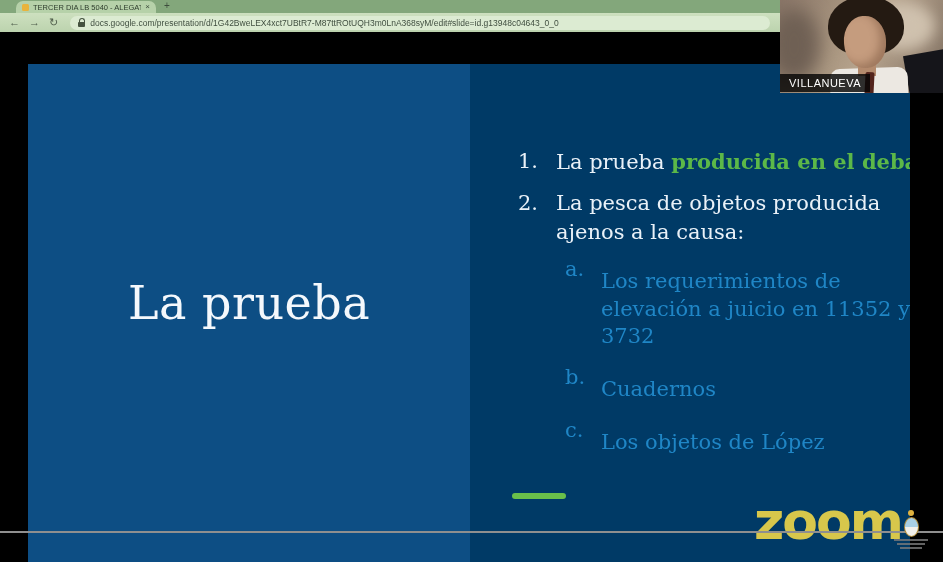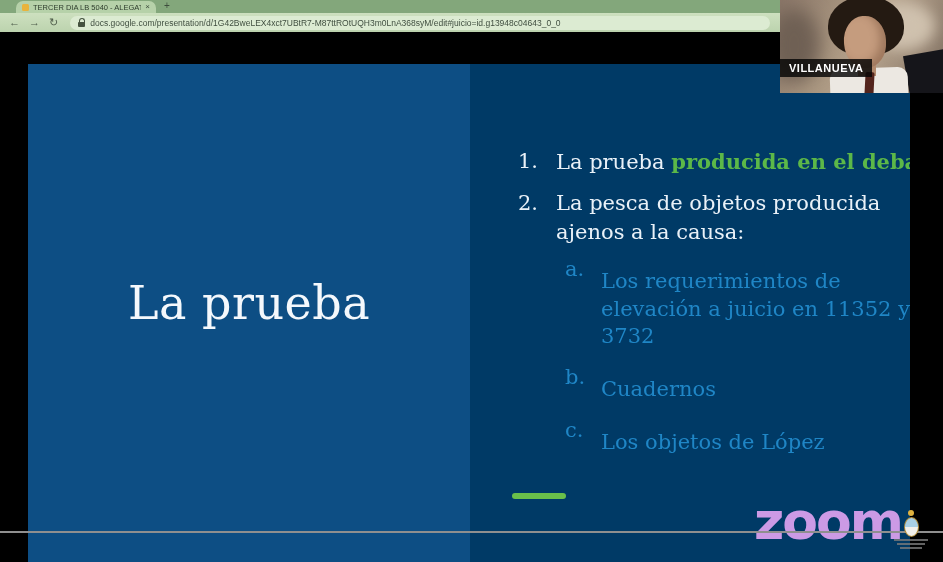--- a/index.html
+++ b/index.html
@@ -39,42 +39,42 @@
   .hl{color:#5cb848;font-weight:bold;}
 
   .sublist{position:absolute;left:537px;top:192px;width:345px;
            font-family:"DejaVu Serif",serif;font-size:21px;line-height:1.32;color:#1f86c6;}
   .sli{display:flex;margin-bottom:13px;}
   .sli .num{width:36px;flex:0 0 auto;}
   .sli .txt{white-space:pre;margin-top:12px;}
 
   .dash{position:absolute;left:484px;top:429px;width:54px;height:6px;border-radius:3px;background:#6abf4a;}
   .watermark{position:absolute;right:8px;bottom:16px;font-family:"DejaVu Sans",sans-serif;
-             font-weight:bold;font-size:52px;line-height:1;color:#f0abfc;opacity:.85;letter-spacing:-2px;}
+             font-weight:bold;font-size:52px;line-height:1;color:#fde047;opacity:.85;letter-spacing:-2px;}
 
   
   .webcam{position:absolute;left:780px;top:0;width:163px;height:93px;overflow:hidden;
           background:linear-gradient(115deg,#8a7668 0%,#a8957f 35%,#b7a48e 55%,#7e6e60 100%);}
   .cam-blob1{position:absolute;right:8px;top:2px;width:64px;height:48px;background:#cfc1ae;
              border-radius:50%;filter:blur(7px);}
   .cam-blob2{position:absolute;left:-12px;top:8px;width:52px;height:74px;background:#6f6054;
              border-radius:50%;filter:blur(9px);}
   .hair{position:absolute;left:48px;top:-4px;width:76px;height:60px;background:#241a12;
         border-radius:50% 50% 46% 46%;}
   .face{position:absolute;left:64px;top:16px;width:42px;height:52px;background:#c59c7e;
         border-radius:48%;transform:rotate(-4deg);box-shadow:inset -6px -4px 8px rgba(90,55,35,.35);}
   .neck{position:absolute;left:78px;top:62px;width:18px;height:14px;background:#b38a6d;}
   .shirt{position:absolute;left:50px;top:68px;width:78px;height:30px;background:#ece8e2;
          border-radius:10px 10px 0 0;transform:rotate(-2deg);}
   .tie{position:absolute;left:85px;top:72px;width:9px;height:24px;background:#53241c;
        transform:rotate(3deg);border-radius:2px;}
   .suit{position:absolute;right:-8px;top:52px;width:44px;height:50px;background:#15151a;
         transform:rotate(-10deg);}
-  .cam-label{position:absolute;left:0;bottom:16px;background:rgba(5,5,5,.82);color:#fff;
-             font-size:11px;font-weight:bold;letter-spacing:.5px;padding:3px 9px;}
+  .cam-label{position:absolute;left:0;bottom:1px;background:rgba(5,5,5,.82);color:#fff;
+             font-size:11px;font-weight:normal;letter-spacing:.5px;padding:3px 9px;}
 
   
   .winline{position:absolute;left:0;top:531px;width:943px;height:2px;background:#8f8f8f;}
   .crest{position:absolute;left:892px;top:510px;width:38px;text-align:center;}
   .sun{width:6px;height:6px;border-radius:50%;background:#e0b23f;margin:0 auto 1px auto;}
   .shield{width:15px;height:20px;margin:0 auto;border-radius:50%;
           background:linear-gradient(#a8cfe4 0 50%,#f2f0ea 50% 100%);border:1px solid #b08c3a;box-sizing:border-box;}
   .crest-line{height:2px;background:#7a7a7a;opacity:.8;margin:2px auto 0 auto;}
   .cl1{width:34px;} .cl2{width:28px;} .cl3{width:22px;}
 </style>
@@ -90,21 +90,21 @@
       <span class="tab-close">×</span>
     </div>
     <span class="newtab">+</span>
   </div>
   <div class="toolbar">
     <span class="nav-ico">←</span>
     <span class="nav-ico">→</span>
     <span class="nav-ico">↻</span>
     <div class="urlpill">
       <span class="lock"></span>
-      <span class="url">docs.google.com/presentation/d/1G42BweLEX4xct7UBtR7-M87ttROtUQH3m0LnA368syM/edit#juicio=id.g13948c04643_0_0</span>
+      <span class="url">docs.google.com/presentation/d/1G42BweLEX4xct7UBtR7-M87ttROtUQH3m0LnA368syM/edit#slide=id.g13948c04643_0_0</span>
     </div>
   </div>
 
   <div class="content">
     <div class="slide">
       <div class="leftpanel">
         <div class="slide-title">La prueba</div>
       </div>
 
       <div class="mainlist">

